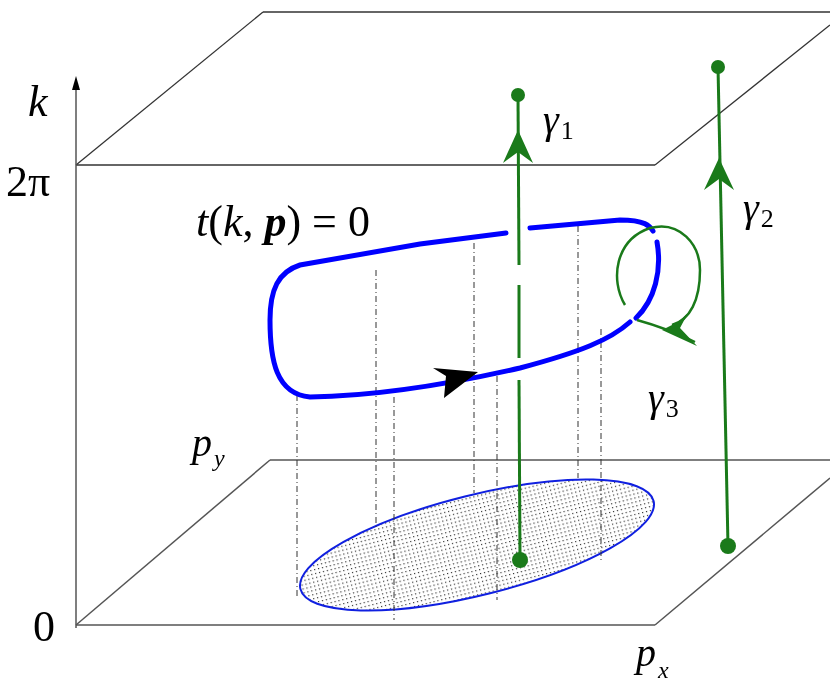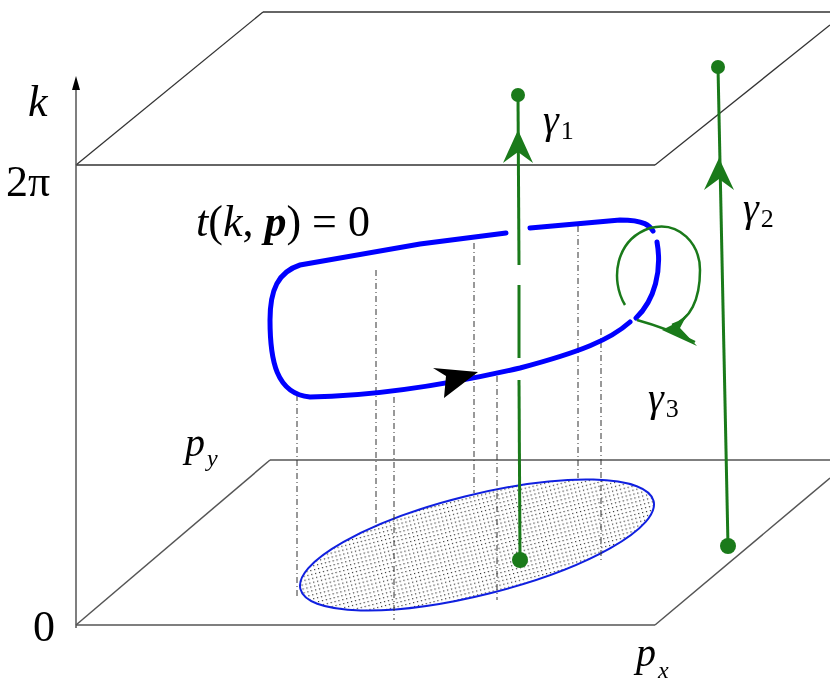--- a/index.html
+++ b/index.html
@@ -85,21 +85,21 @@
     <path d="M625,305 C610,280 615,240 650,228 C680,220 700,245 700,270 C700,300 690,320 672,325"></path>
     <path d="M637,320 C655,325 675,332 695,342"></path>
   </g>
   <polygon points="697,346 662,330 678,322 688,313 680,328" fill="#1a7a1a"></polygon>
 </svg>
 
 <div class="lbl it big" style="left:28px; top:80px;">k</div>
 <div class="lbl big" style="left:6px; top:160px;">2π</div>
 <div class="lbl big" style="left:33px; top:605px;">0</div>
 
-<div class="lbl" style="left:185px; top:423px;text-align:right;">
+<div class="lbl" style="left:192px; top:423px;text-align:right;">
   <span class="it mid">p</span><span class="sub" style="top:10px; left:2px;">y</span>
 </div>
 <div class="lbl" style="left:636px; top:633px;">
   <span class="it mid">p</span><span class="sub" style="top:12px; left:2px;">x</span>
 </div>
 
 <div class="lbl" style="left:196px; top:200px; font-size:44px;">
   <span class="it">t</span><span>(</span><span class="it">k</span><span>,</span>&nbsp;<span class="bold-it">p</span><span>)</span>&nbsp;<span>= 0</span>
 </div>
 

